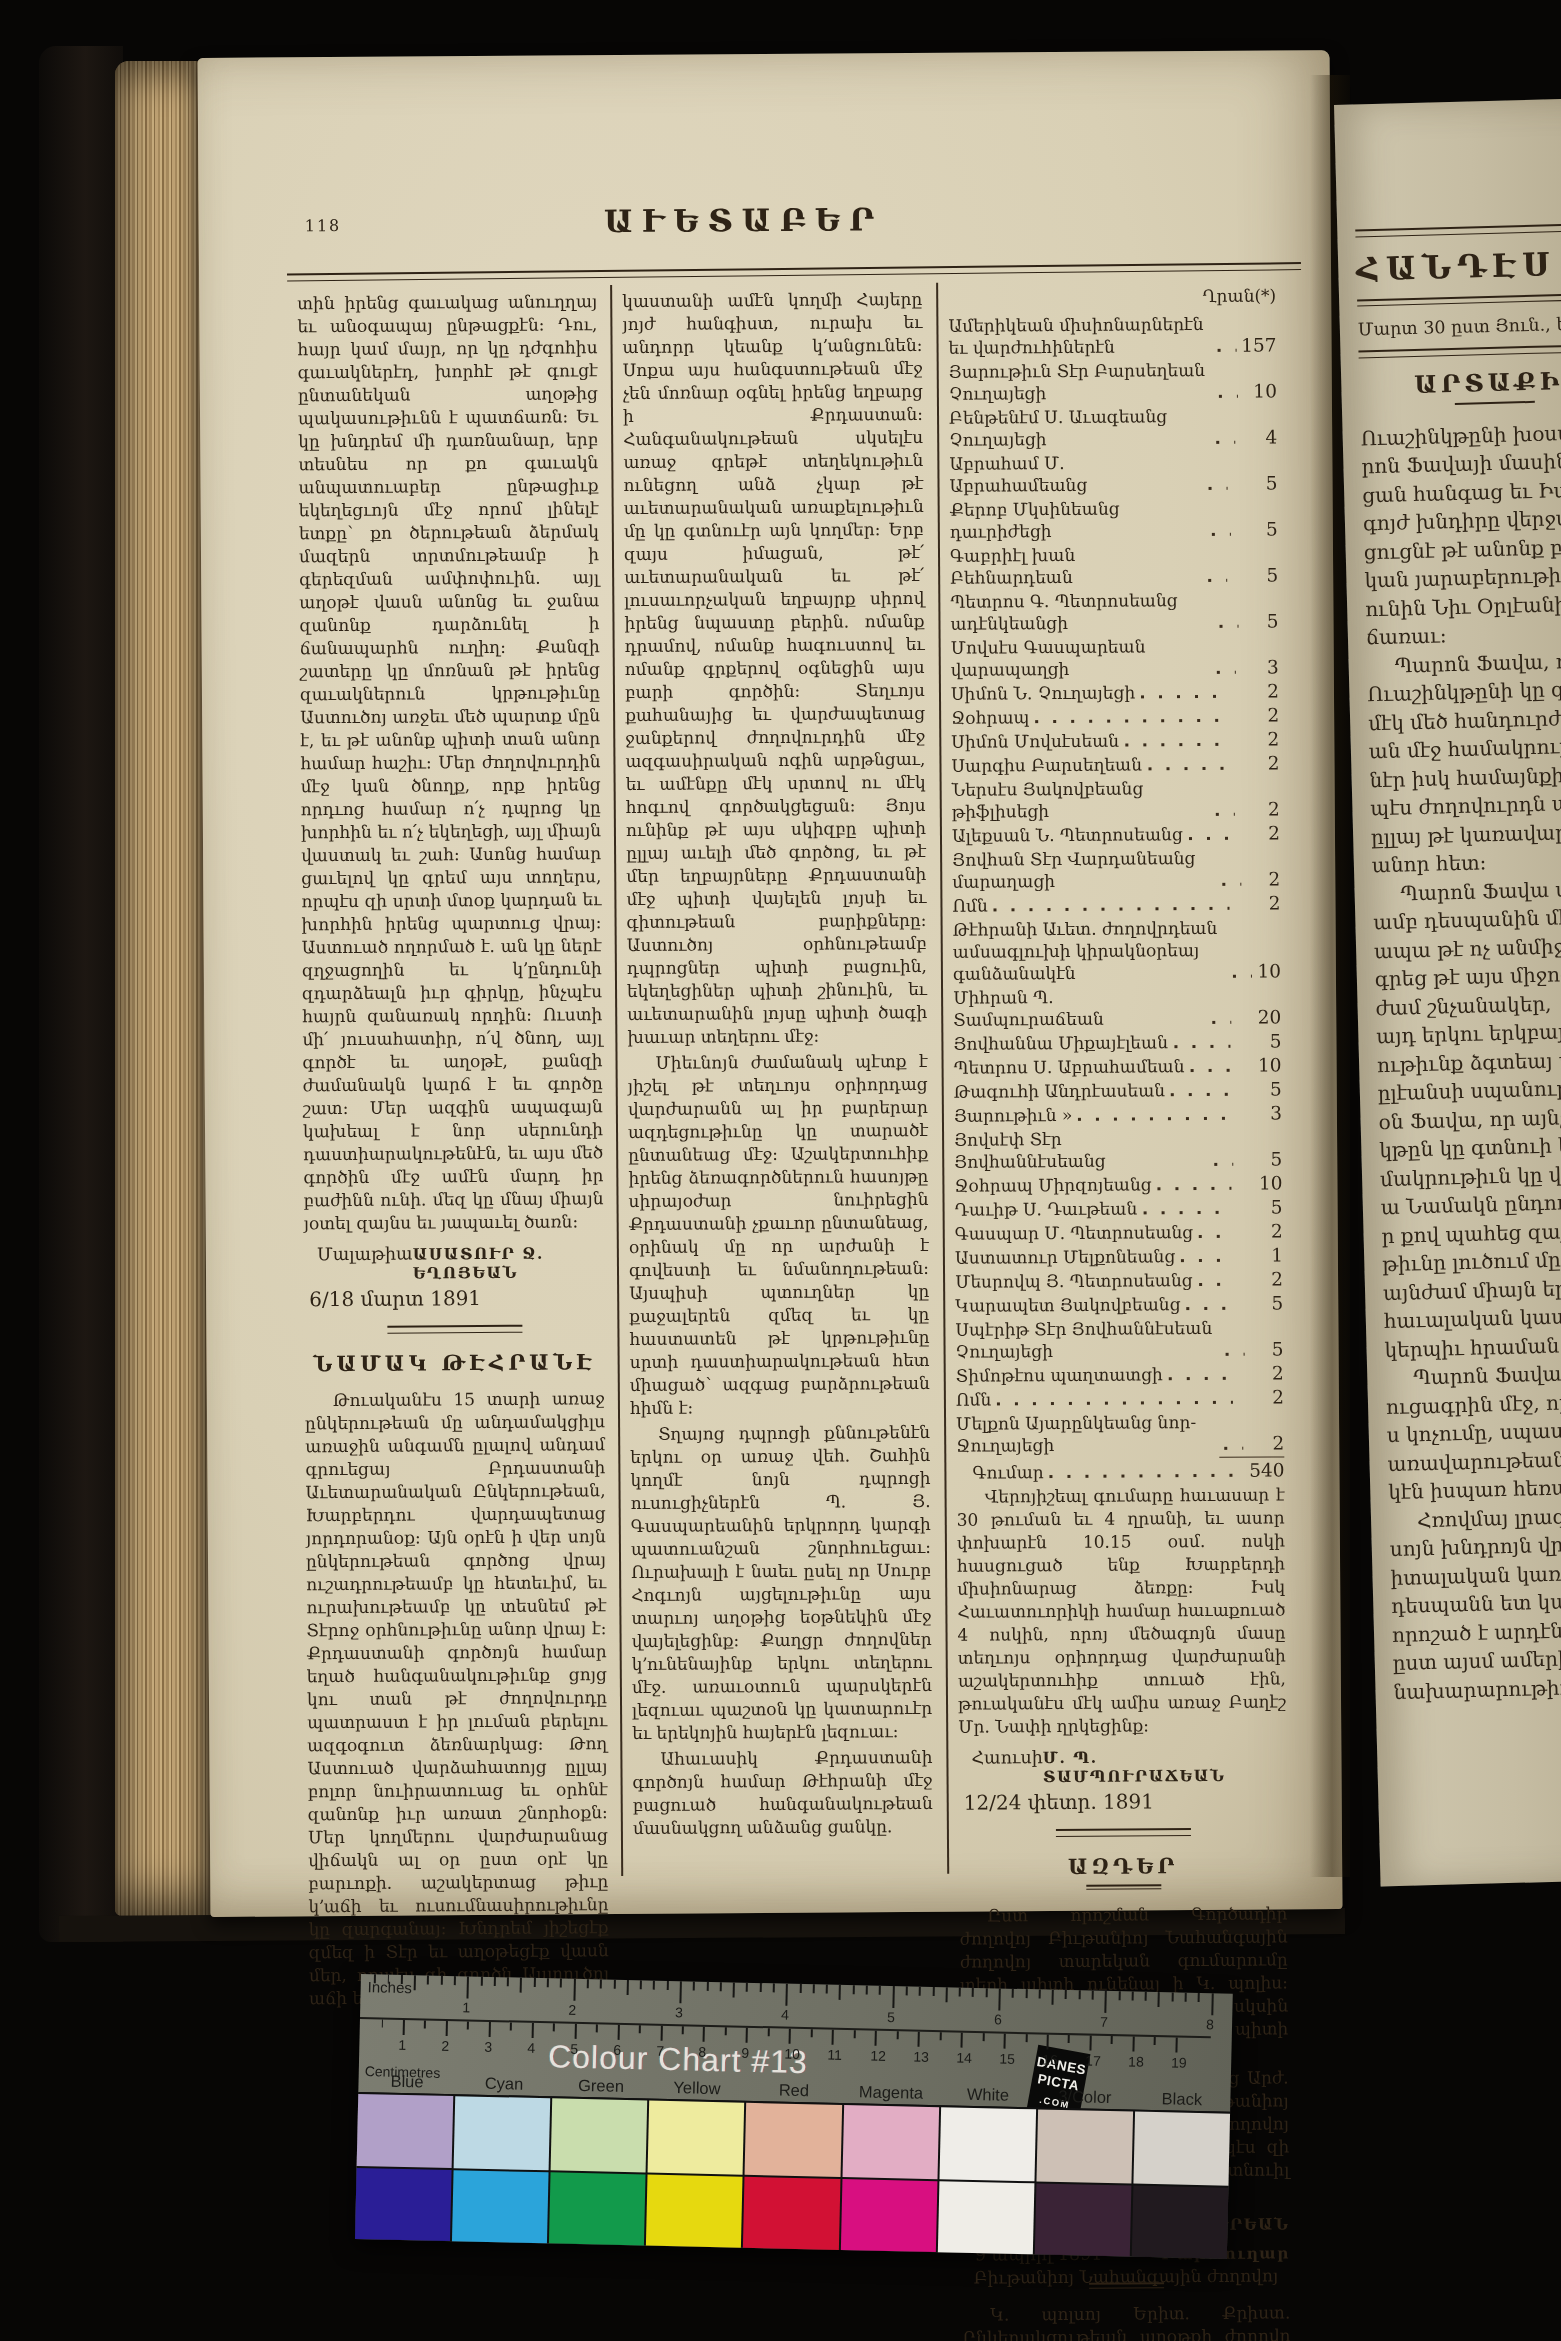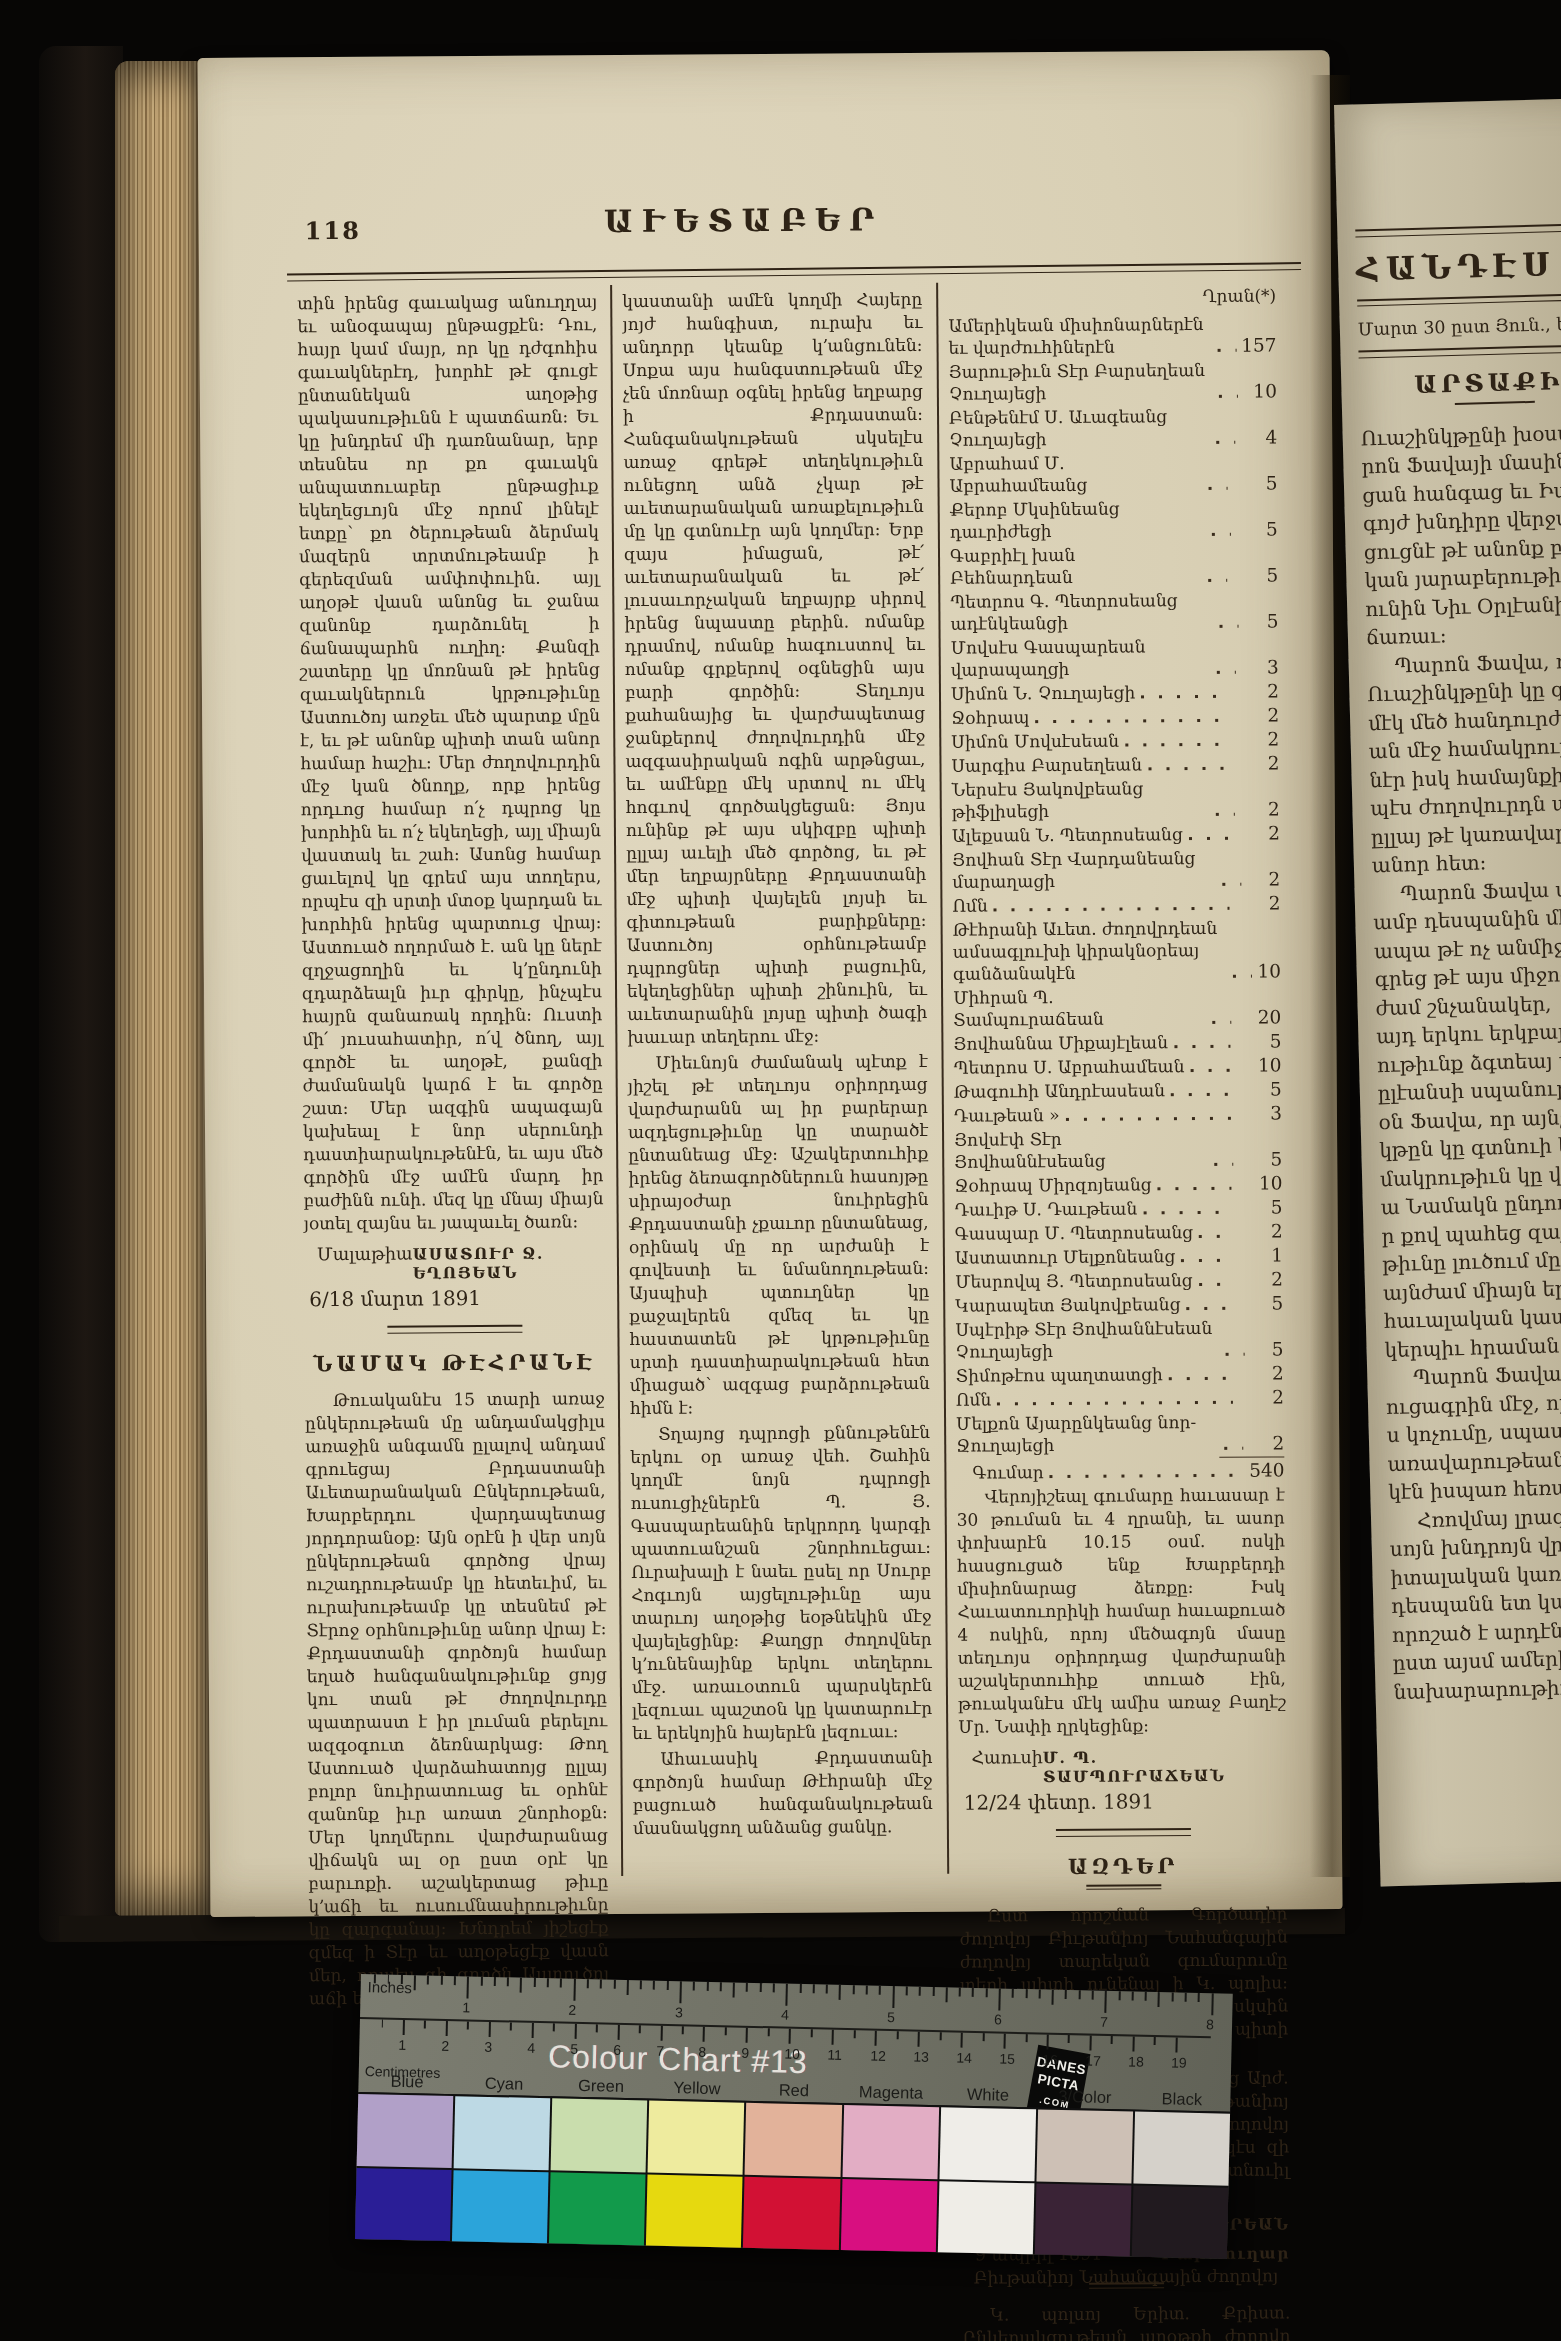--- a/index.html
+++ b/index.html
@@ -18,21 +18,21 @@
     background:radial-gradient(ellipse at 35% 30%,#e1d8c0 0%,#d9d0b5 55%,#cfc5a9 85%,#bfb497 100%);
     border-radius:5px 8px 4px 4px;transform:rotate(-.4deg);
     box-shadow:inset -35px 0 55px rgba(90,70,40,.30),inset 0 -17.5px 35px rgba(90,70,40,.18),0 8px 17px rgba(0,0,0,.65);}
   .gutter{position:absolute;left:1310px;top:75px;width:40px;height:1802px;
     background:linear-gradient(90deg,rgba(40,30,12,0),rgba(40,30,12,.42) 55%,rgba(40,30,12,.12));}
   .right-page{position:absolute;left:1334px;top:105px;width:300px;height:1782px;
     background:linear-gradient(90deg,#cfc7ae,#c6bda3 45%,#b2a88d);
     transform:rotate(-1.5deg);transform-origin:left top;
     box-shadow:inset 22.5px 0 35px rgba(70,55,30,.28);}
   
-  .page-number{position:absolute;left:106px;top:159px;font-size:24px;font-weight:bold;letter-spacing:2px;}
+  .page-number{position:absolute;left:106px;top:159px;font-size:16px;font-weight:normal;letter-spacing:2px;}
   .masthead{position:absolute;left:320px;top:148px;width:450px;text-align:center;
     font-size:31px;font-weight:bold;letter-spacing:9px;}
   .head-rule{position:absolute;left:88px;top:214px;width:1014px;height:5px;
     border-top:2.5px solid #2e2215;border-bottom:1px solid #2e2215;transform:rotate(-.25deg);}
   .colrule{position:absolute;width:1.5px;background:#382b1d;}
   .colrule.r1{left:411px;top:230px;height:1591px;}
   .colrule.r2{left:737px;top:230px;height:1591px;}
   .col{position:absolute;top:235px;}
   .col1{left:98px;width:300px;}
   .col2{left:423px;width:300px;}
@@ -220,21 +220,21 @@
           <span class="donor">Պետրոս Ս. Աբրահամեան</span>
           <span class="dots"></span>
           <span class="val">10</span>
         </div>
         <div class="donation-row">
           <span class="donor">Թագուհի Անդրէասեան</span>
           <span class="dots"></span>
           <span class="val">5</span>
         </div>
         <div class="donation-row">
-          <span class="donor">Դաւթեան »</span>
+          <span class="donor">Յարութիւն »</span>
           <span class="dots"></span>
           <span class="val">3</span>
         </div>
         <div class="donation-row">
           <span class="donor">Յովսէփ Տէր Յովհաննէսեանց</span>
           <span class="dots"></span>
           <span class="val">5</span>
         </div>
         <div class="donation-row">
           <span class="donor">Ջօհրապ Միրզոյեանց</span>

